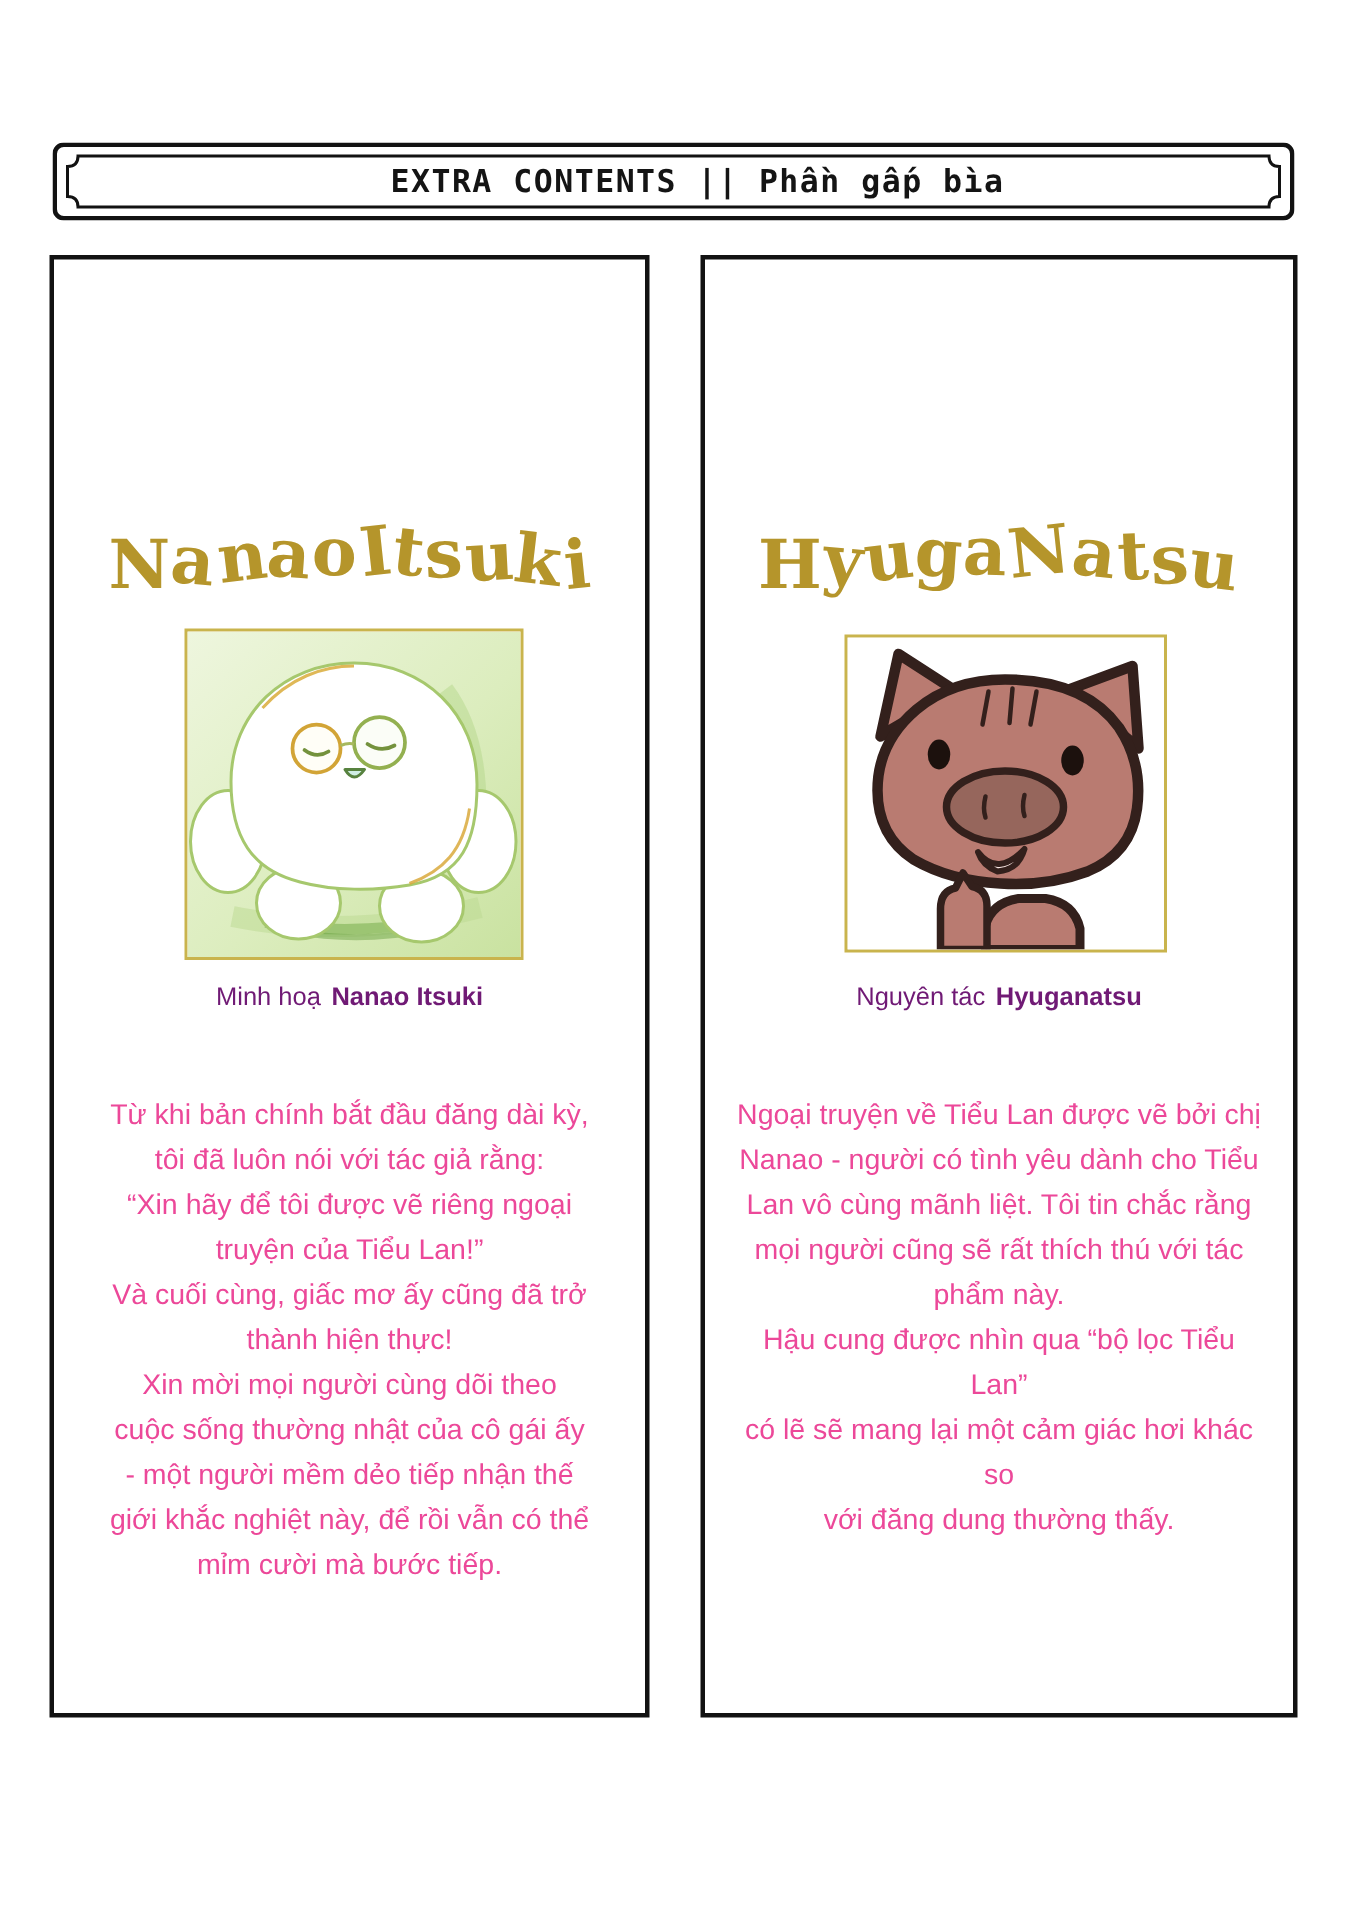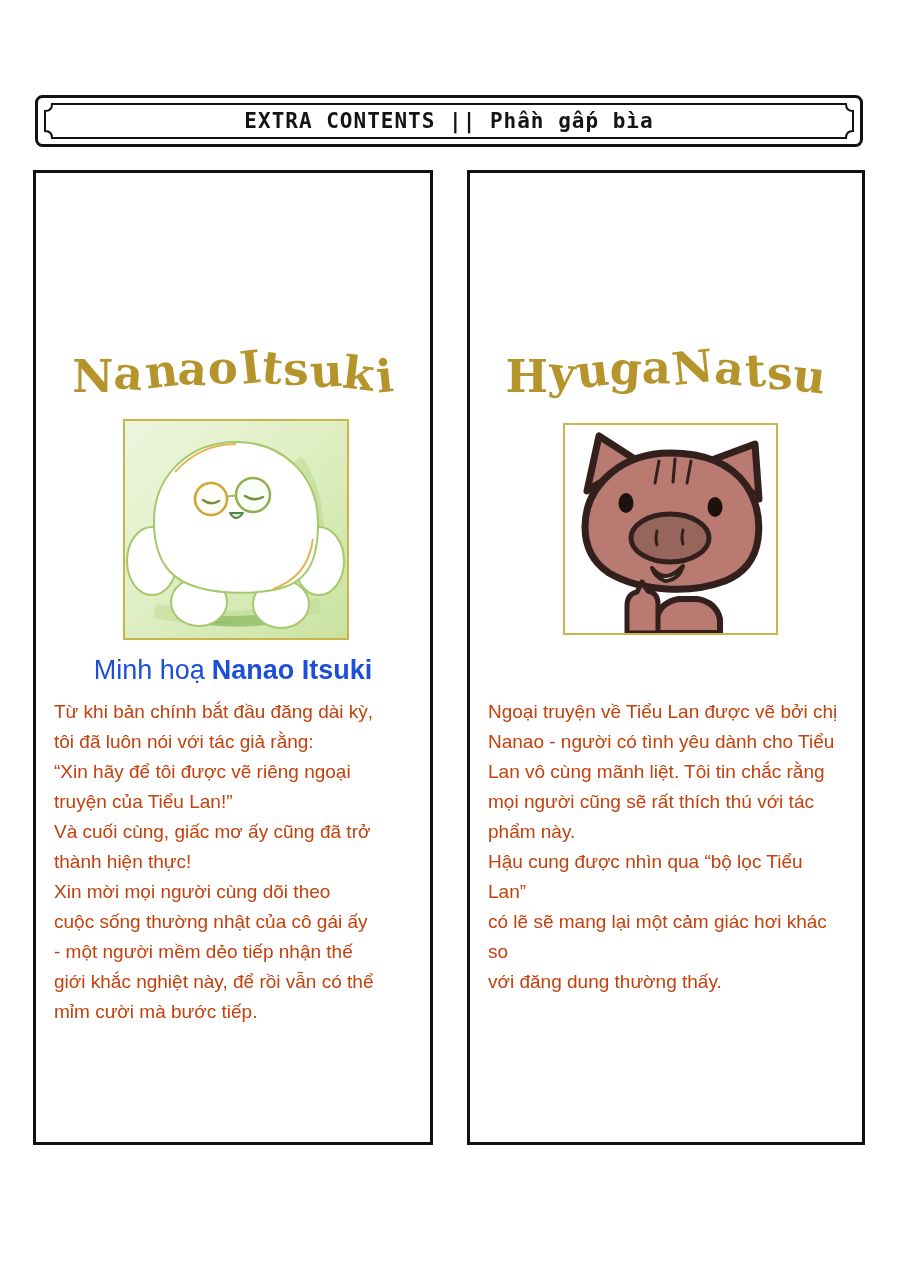--- a/index.html
+++ b/index.html
@@ -1,21 +1,21 @@
 <!DOCTYPE html>
 <html><head>
 <meta charset="utf-8">
 <style>
   html,body{margin:0;padding:0;}
   body{
     width:900px;height:1283px;position:relative;background:#ffffff;
     font-family:"Liberation Sans",sans-serif;color:#1b1b1b;overflow:hidden;
   }
   
-  .banner{position:absolute;left:35px;top:95px;width:828px;height:52px;}
+  .banner{position:absolute;left:35px;top:95px;width:828px;height:52px;padding-left:32px;}
   .banner svg{position:absolute;left:0;top:0;}
   .banner-text{
     position:absolute;left:0;top:0;width:100%;height:100%;
     display:flex;align-items:center;justify-content:center;
     font-family:"DejaVu Sans Mono",monospace;font-size:21px;font-weight:700;
     letter-spacing:1px;color:#141414;
   }
   
   .panel{
     position:absolute;top:170px;height:969px;background:#ffffff;
@@ -28,26 +28,26 @@
     font-family:"DejaVu Serif",serif;font-weight:700;font-size:45px;
     color:#b5952b;letter-spacing:1px;line-height:1;
   }
   .illu-frame{
     position:absolute;border:2px solid #c9b44d;overflow:hidden;background:#fff;
   }
   .panel.left .illu-frame{left:87px;top:246px;width:222px;height:217px;}
   .panel.right .illu-frame{left:93px;top:250px;width:211px;height:208px;}
   .caption{
     position:absolute;top:482px;left:0;width:100%;text-align:center;
-    font-size:27px;color:#1d4ed8;
+    font-size:17px;color:#701a75;
   }
   .caption b{font-weight:700;margin-left:7px;}
   .bio{
-    position:absolute;top:524px;left:18px;right:18px;
-    font-size:19px;line-height:30px;color:#c2410c;white-space:pre-line;
+    position:absolute;top:556px;left:18px;right:18px;text-align:center;
+    font-size:19px;line-height:30px;color:#ec4899;white-space:pre-line;
   }
 </style>
 </head>
 <body>
 
 <div class="banner">
   <svg width="828" height="52" viewBox="0 0 828 52">
     <rect x="1.5" y="1.5" width="825" height="49" rx="6" fill="#ffffff" stroke="#121212" stroke-width="3"></rect>
     <path d="M 17 9 H 811 Q 811 16 818 16 V 36 Q 811 36 811 43 H 17 Q 17 36 10 36 V 16 Q 17 16 17 9 Z" fill="none" stroke="#121212" stroke-width="2"></path>
   </svg>
@@ -133,20 +133,23 @@
       <ellipse cx="105" cy="113" rx="39" ry="24" fill="#96665c" stroke="#33201c" stroke-width="5"></ellipse>
       <path d="M 92 106 q -2 8 0 14" stroke="#33201c" stroke-width="3" fill="none" stroke-linecap="round"></path>
       <path d="M 118 105 q -2 8 0 14" stroke="#33201c" stroke-width="3" fill="none" stroke-linecap="round"></path>
 
       <path d="M 87 143 Q 100 160 118 141 Q 114 155 100 156 Q 90 152 87 143 Z" fill="#fbe9e6" stroke="#33201c" stroke-width="4" stroke-linejoin="round"></path>
 
       <path d="M 62 208 L 62 181 Q 62 169 72 167 L 77 157 L 83 166 Q 93 168 93 179 L 93 208 Z" fill="#b97b71" stroke="#33201c" stroke-width="5" stroke-linejoin="round"></path>
     </svg>
   </div>
 
+  <div class="caption">
+    <span>Nguyên tác</span><b>Hyuganatsu</b>
+  </div>
 
   <div class="bio">Ngoại truyện về Tiểu Lan được vẽ bởi chị
 Nanao - người có tình yêu dành cho Tiểu
 Lan vô cùng mãnh liệt. Tôi tin chắc rằng
 mọi người cũng sẽ rất thích thú với tác
 phẩm này.
 Hậu cung được nhìn qua “bộ lọc Tiểu Lan”
 có lẽ sẽ mang lại một cảm giác hơi khác so
 với đăng dung thường thấy.</div>
 </div>

